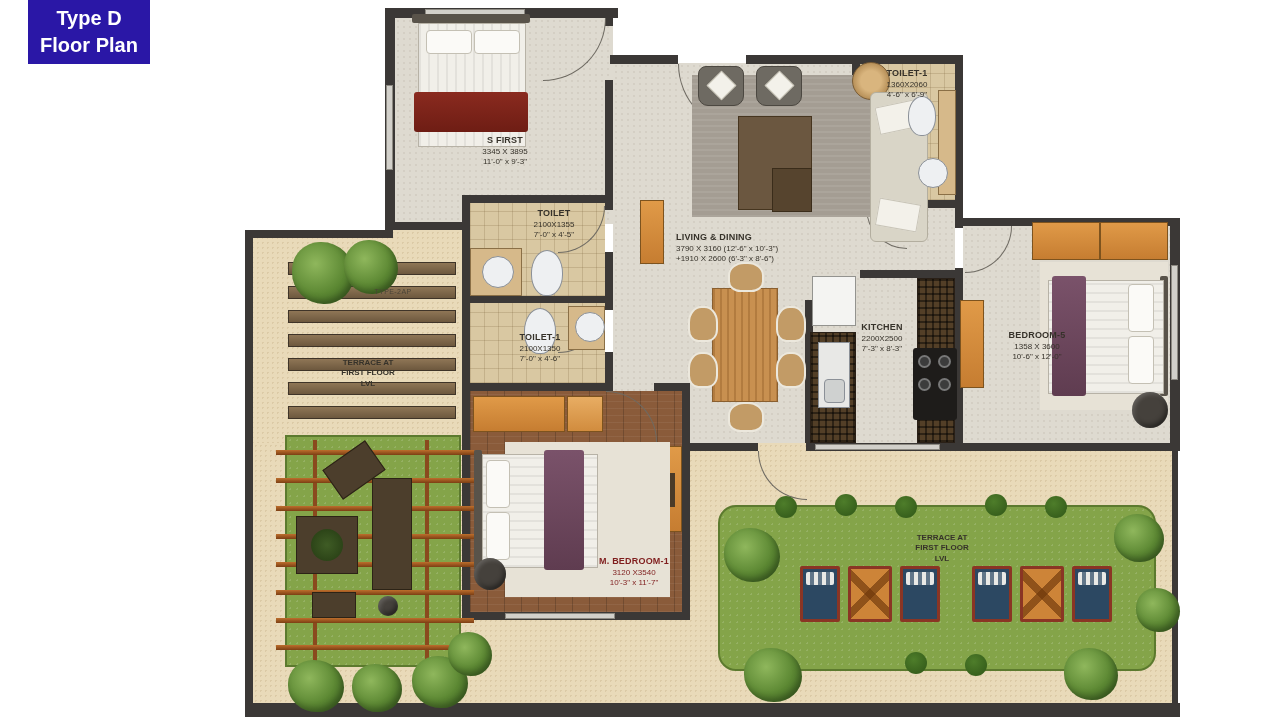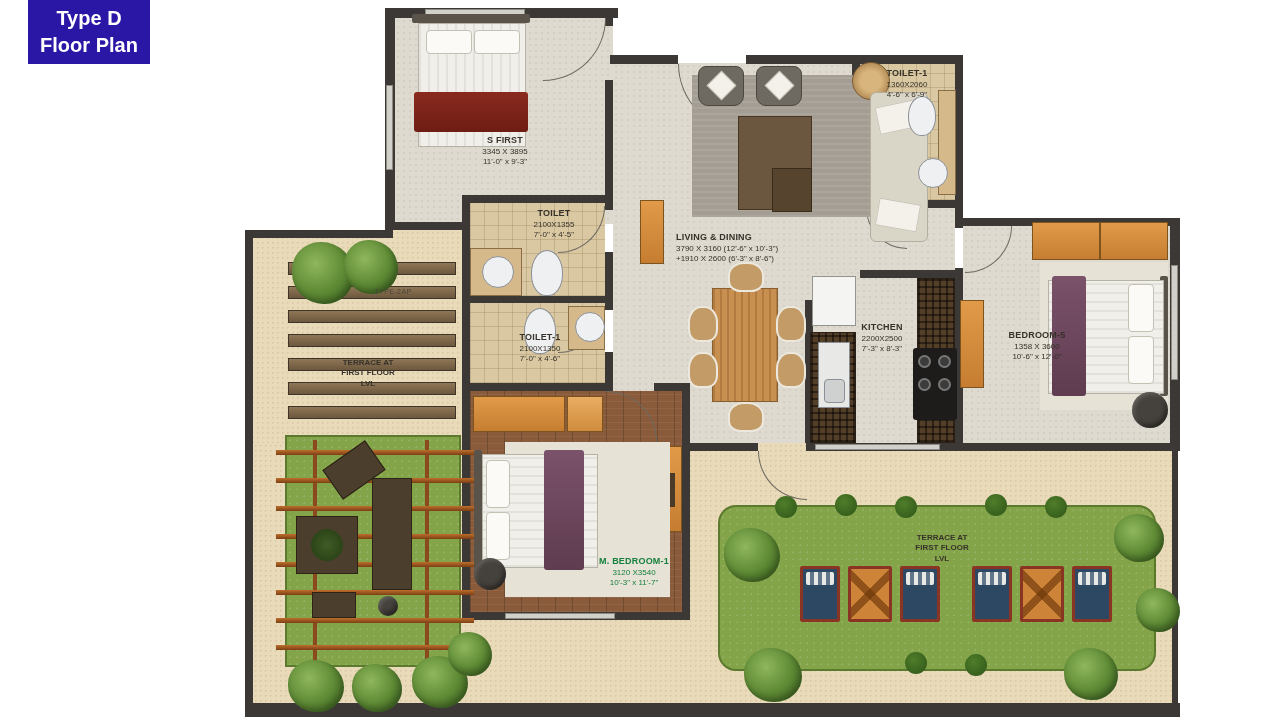--- a/index.html
+++ b/index.html
@@ -335,21 +335,21 @@
     <span class="dm">2200X2500</span>
     <span class="dm">7'-3" x 8'-3"</span>
   </div>
 
   <div class="lbl" style="left:982px;top:330px;width:110px;">
     <span class="nm">BEDROOM-5</span>
     <span class="dm">1358 X 3600</span>
     <span class="dm">10'-6" x 12'-0"</span>
   </div>
 
-  <div class="lbl" style="left:572px;top:556px;width:124px;color:#15803d;">
+  <div class="lbl" style="left:572px;top:556px;width:124px;color:#7f1d1d;">
     <span class="nm">M. BEDROOM-1</span>
     <span class="dm">3120 X3540</span>
     <span class="dm">10'-3" x 11'-7"</span>
   </div>
 
   <div class="tiny" style="left:348px;top:288px;width:90px;text-align:center;">TYPE-2AP</div>
 
   <div class="lbl" style="left:316px;top:358px;width:104px;">
     <span class="dm" style="font-weight:700;">TERRACE AT</span>
     <span class="dm" style="font-weight:700;">FIRST FLOOR</span>

